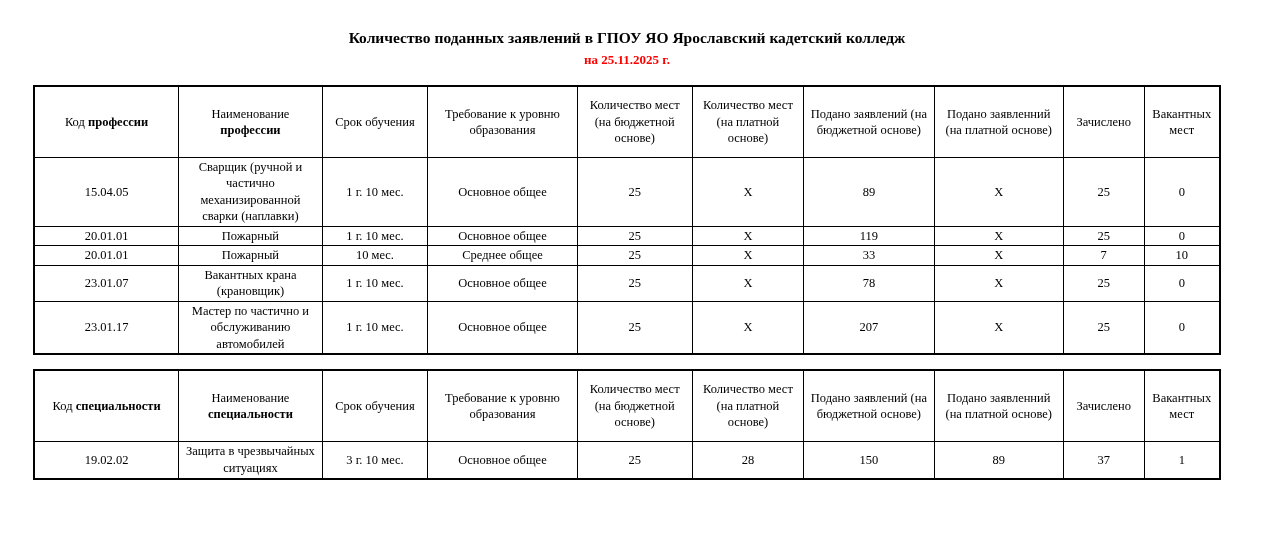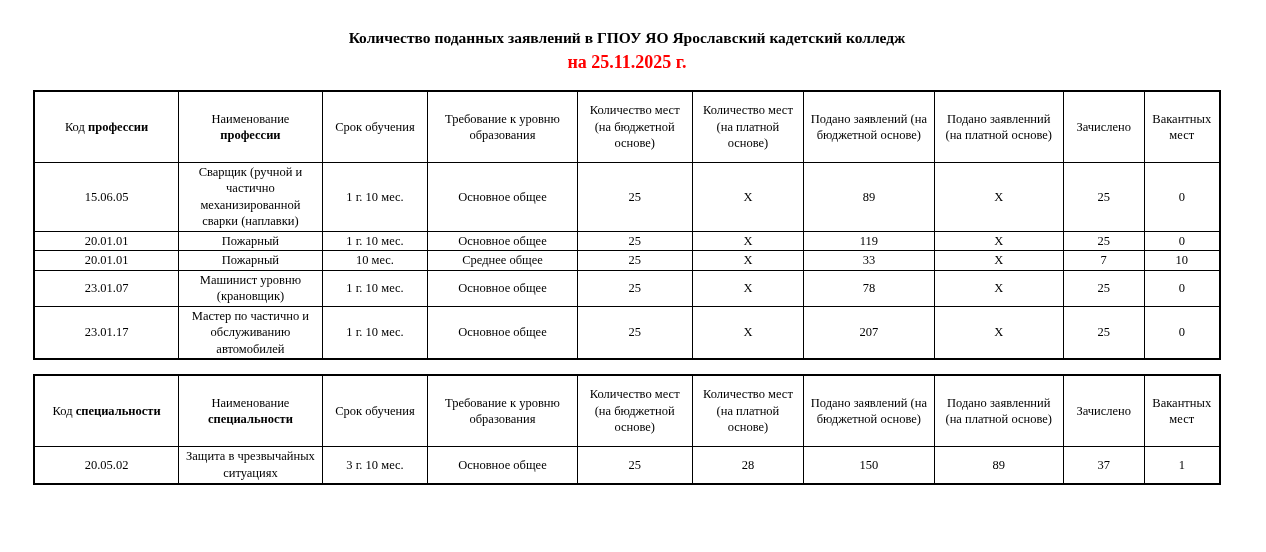--- a/index.html
+++ b/index.html
@@ -2,21 +2,21 @@
 <html><head>
 <meta charset="utf-8">
 <style>
   html,body{margin:0;padding:0;}
   body{
     width:1266px;height:552px;background:#ffffff;overflow:hidden;
     font-family:"Liberation Serif","DejaVu Serif",serif;color:#000000;
   }
   .page{padding:28px 45px 16px 33px;}
   .title{text-align:center;font-weight:bold;font-size:15.5px;line-height:1.25;}
-  .date{text-align:center;font-weight:bold;font-size:18px;margin-top:5px;}
+  .date{text-align:center;font-weight:bold;font-size:13px;margin-top:5px;}
   table.t{
     border-collapse:collapse;table-layout:fixed;width:1188px;
     border:2px solid #000;margin-top:17px;
   }
   table.t th,table.t td{
     border:1px solid #000;text-align:center;vertical-align:middle;
     font-size:12.5px;line-height:1.32;padding:1px 3px;font-weight:normal;
     overflow:hidden;word-wrap:break-word;
   }
   table.t th{padding:10px 4px;}
@@ -52,21 +52,21 @@
           <th><span>Количество мест (на бюджетной основе)</span></th>
           <th><span>Количество мест (на платной основе)</span></th>
           <th><span>Подано заявлений (на бюджетной основе)</span></th>
           <th><span>Подано заявленний (на платной основе)</span></th>
           <th><span>Зачислено</span></th>
           <th><span>Вакантных мест</span></th>
         </tr>
       </thead>
       <tbody>
         <tr>
-          <td>15.06.05</td>
+          <td>15.04.05</td>
           <td>Сварщик (ручной и частично механизированной сварки (наплавки)</td>
           <td>1 г. 10 мес.</td>
           <td>Основное общее</td>
           <td>25</td>
           <td>X</td>
           <td>89</td>
           <td>X</td>
           <td>25</td>
           <td>0</td>
         </tr>
@@ -89,21 +89,21 @@
           <td>Среднее общее</td>
           <td>25</td>
           <td>X</td>
           <td>33</td>
           <td>X</td>
           <td>7</td>
           <td>10</td>
         </tr>
         <tr>
           <td>23.01.07</td>
-          <td>Машинист уровню (крановщик)</td>
+          <td>Вакантных крана (крановщик)</td>
           <td>1 г. 10 мес.</td>
           <td>Основное общее</td>
           <td>25</td>
           <td>X</td>
           <td>78</td>
           <td>X</td>
           <td>25</td>
           <td>0</td>
         </tr>
         <tr>
@@ -142,21 +142,21 @@
           <th><span>Количество мест (на бюджетной основе)</span></th>
           <th><span>Количество мест (на платной основе)</span></th>
           <th><span>Подано заявлений (на бюджетной основе)</span></th>
           <th><span>Подано заявленний (на платной основе)</span></th>
           <th><span>Зачислено</span></th>
           <th><span>Вакантных мест</span></th>
         </tr>
       </thead>
       <tbody>
         <tr>
-          <td>20.05.02</td>
+          <td>19.02.02</td>
           <td>Защита в чрезвычайных ситуациях</td>
           <td>3 г. 10 мес.</td>
           <td>Основное общее</td>
           <td>25</td>
           <td>28</td>
           <td>150</td>
           <td>89</td>
           <td>37</td>
           <td>1</td>
         </tr>

